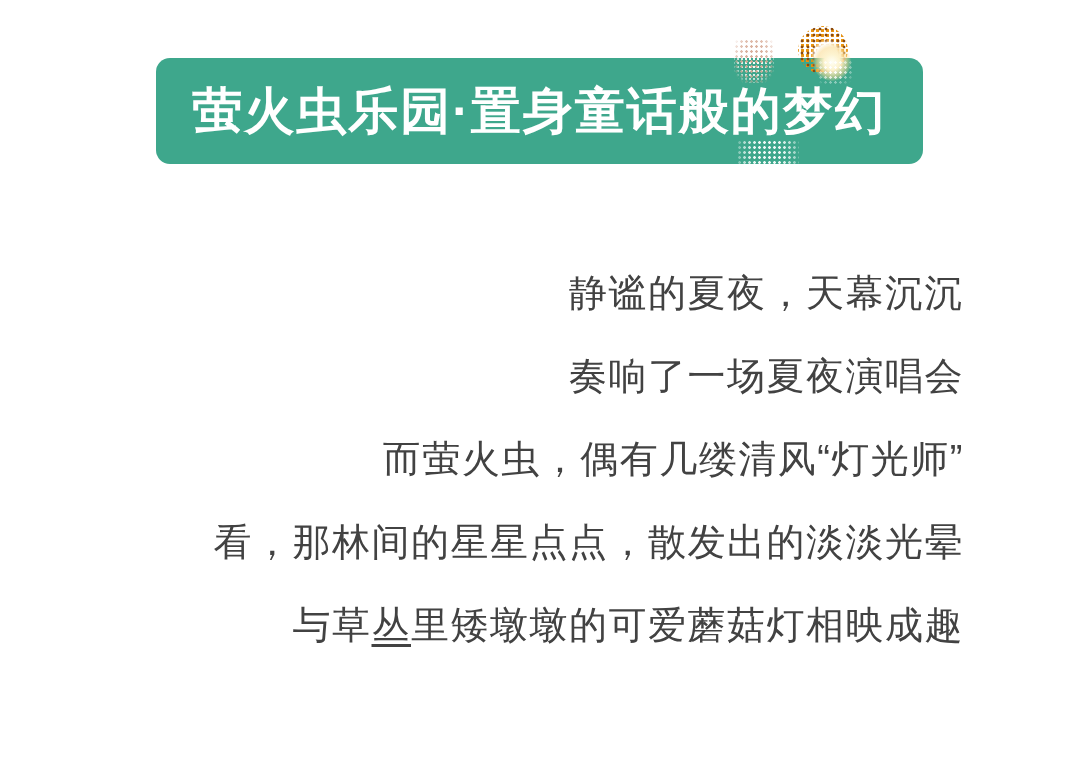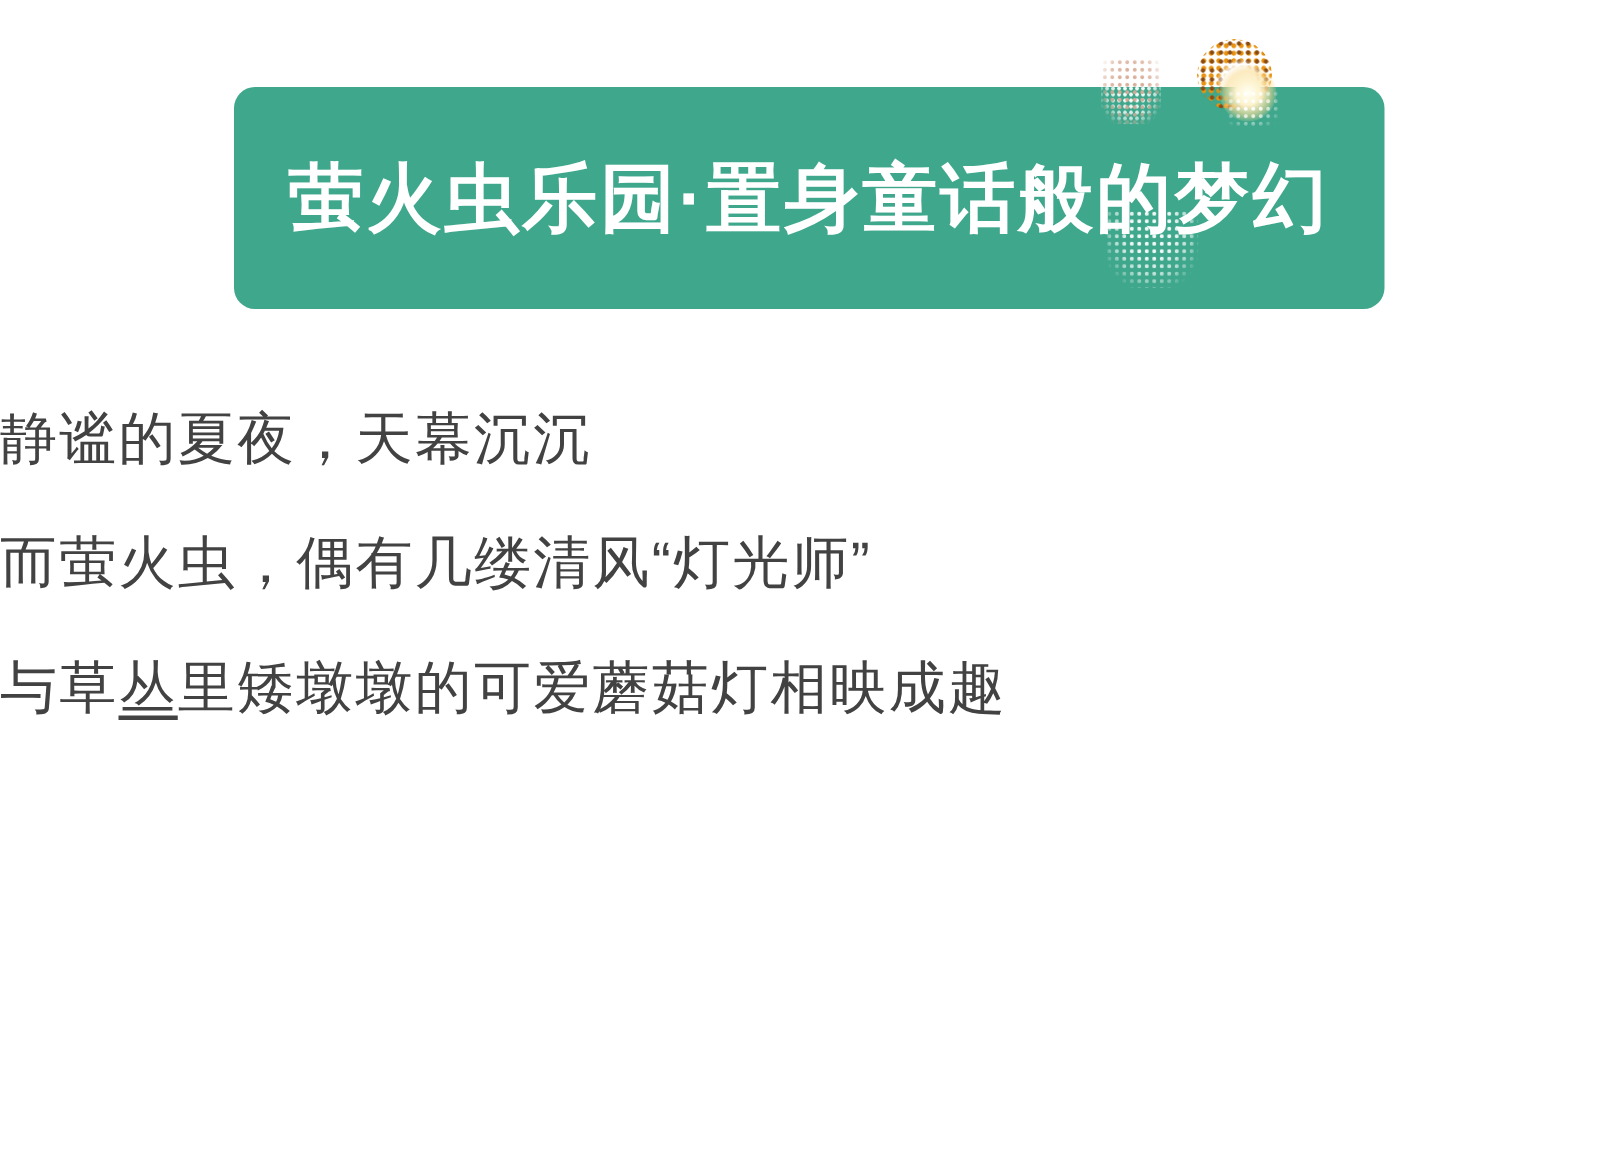--- a/index.html
+++ b/index.html
@@ -8,21 +8,21 @@
     background: #ffffff;
     position: relative;
     overflow: hidden;
     font-family: "Liberation Sans", "DejaVu Sans", sans-serif;
   }
 
   
   .banner {
     position: absolute;
     left: 156px; top: 58px;
-    width: 767px; height: 148px;
+    width: 767px; height: 106px;
     background: #3EA78C;
     border-radius: 14px;
     display: flex; align-items: center; justify-content: center;
     z-index: 1;
   }
   .banner h1 {
     margin: 0;
     font-size: 50px;
     font-weight: 700;
     color: #ffffff;
@@ -75,21 +75,21 @@
     background-size: 5px 5px;
     -webkit-mask-image: radial-gradient(ellipse at 50% 28%, #000 32%, rgba(0,0,0,0.65) 58%, transparent 80%);
     mask-image: radial-gradient(ellipse at 50% 28%, #000 32%, rgba(0,0,0,0.65) 58%, transparent 80%);
   }
 
   
   .poem {
     position: absolute;
     left: 0; top: 252px;
     width: 964px;
-    text-align: left;
+    text-align: right;
     color: #424242;
     font-size: 38px;
     letter-spacing: 1.5px;
     font-weight: 400;
   }
   .poem p {
     margin: 0;
     height: 83px;
     line-height: 83px;
     white-space: nowrap;
@@ -114,17 +114,19 @@
   <div class="deco firefly">
     <span class="ff-ring"></span>
     <span class="ff-core"></span>
     <span class="ff-sparkles"></span>
   </div>
 
   <div class="deco speckle-trail"></div>
 
   <div class="poem">
     <p>静谧的夏夜，天幕沉沉</p>
+    <p>奏响了一场夏夜演唱会</p>
     <p>而萤火虫，偶有几缕清风“灯光师”</p>
+    <p>看，那林间的星星点点，散发出的淡淡光晕</p>
     <p><span>与草</span><span class="u">丛</span><span>里矮墩墩的可爱蘑菇灯相映成趣</span></p>
   </div>
 
 </div>
 
 </body></html>

